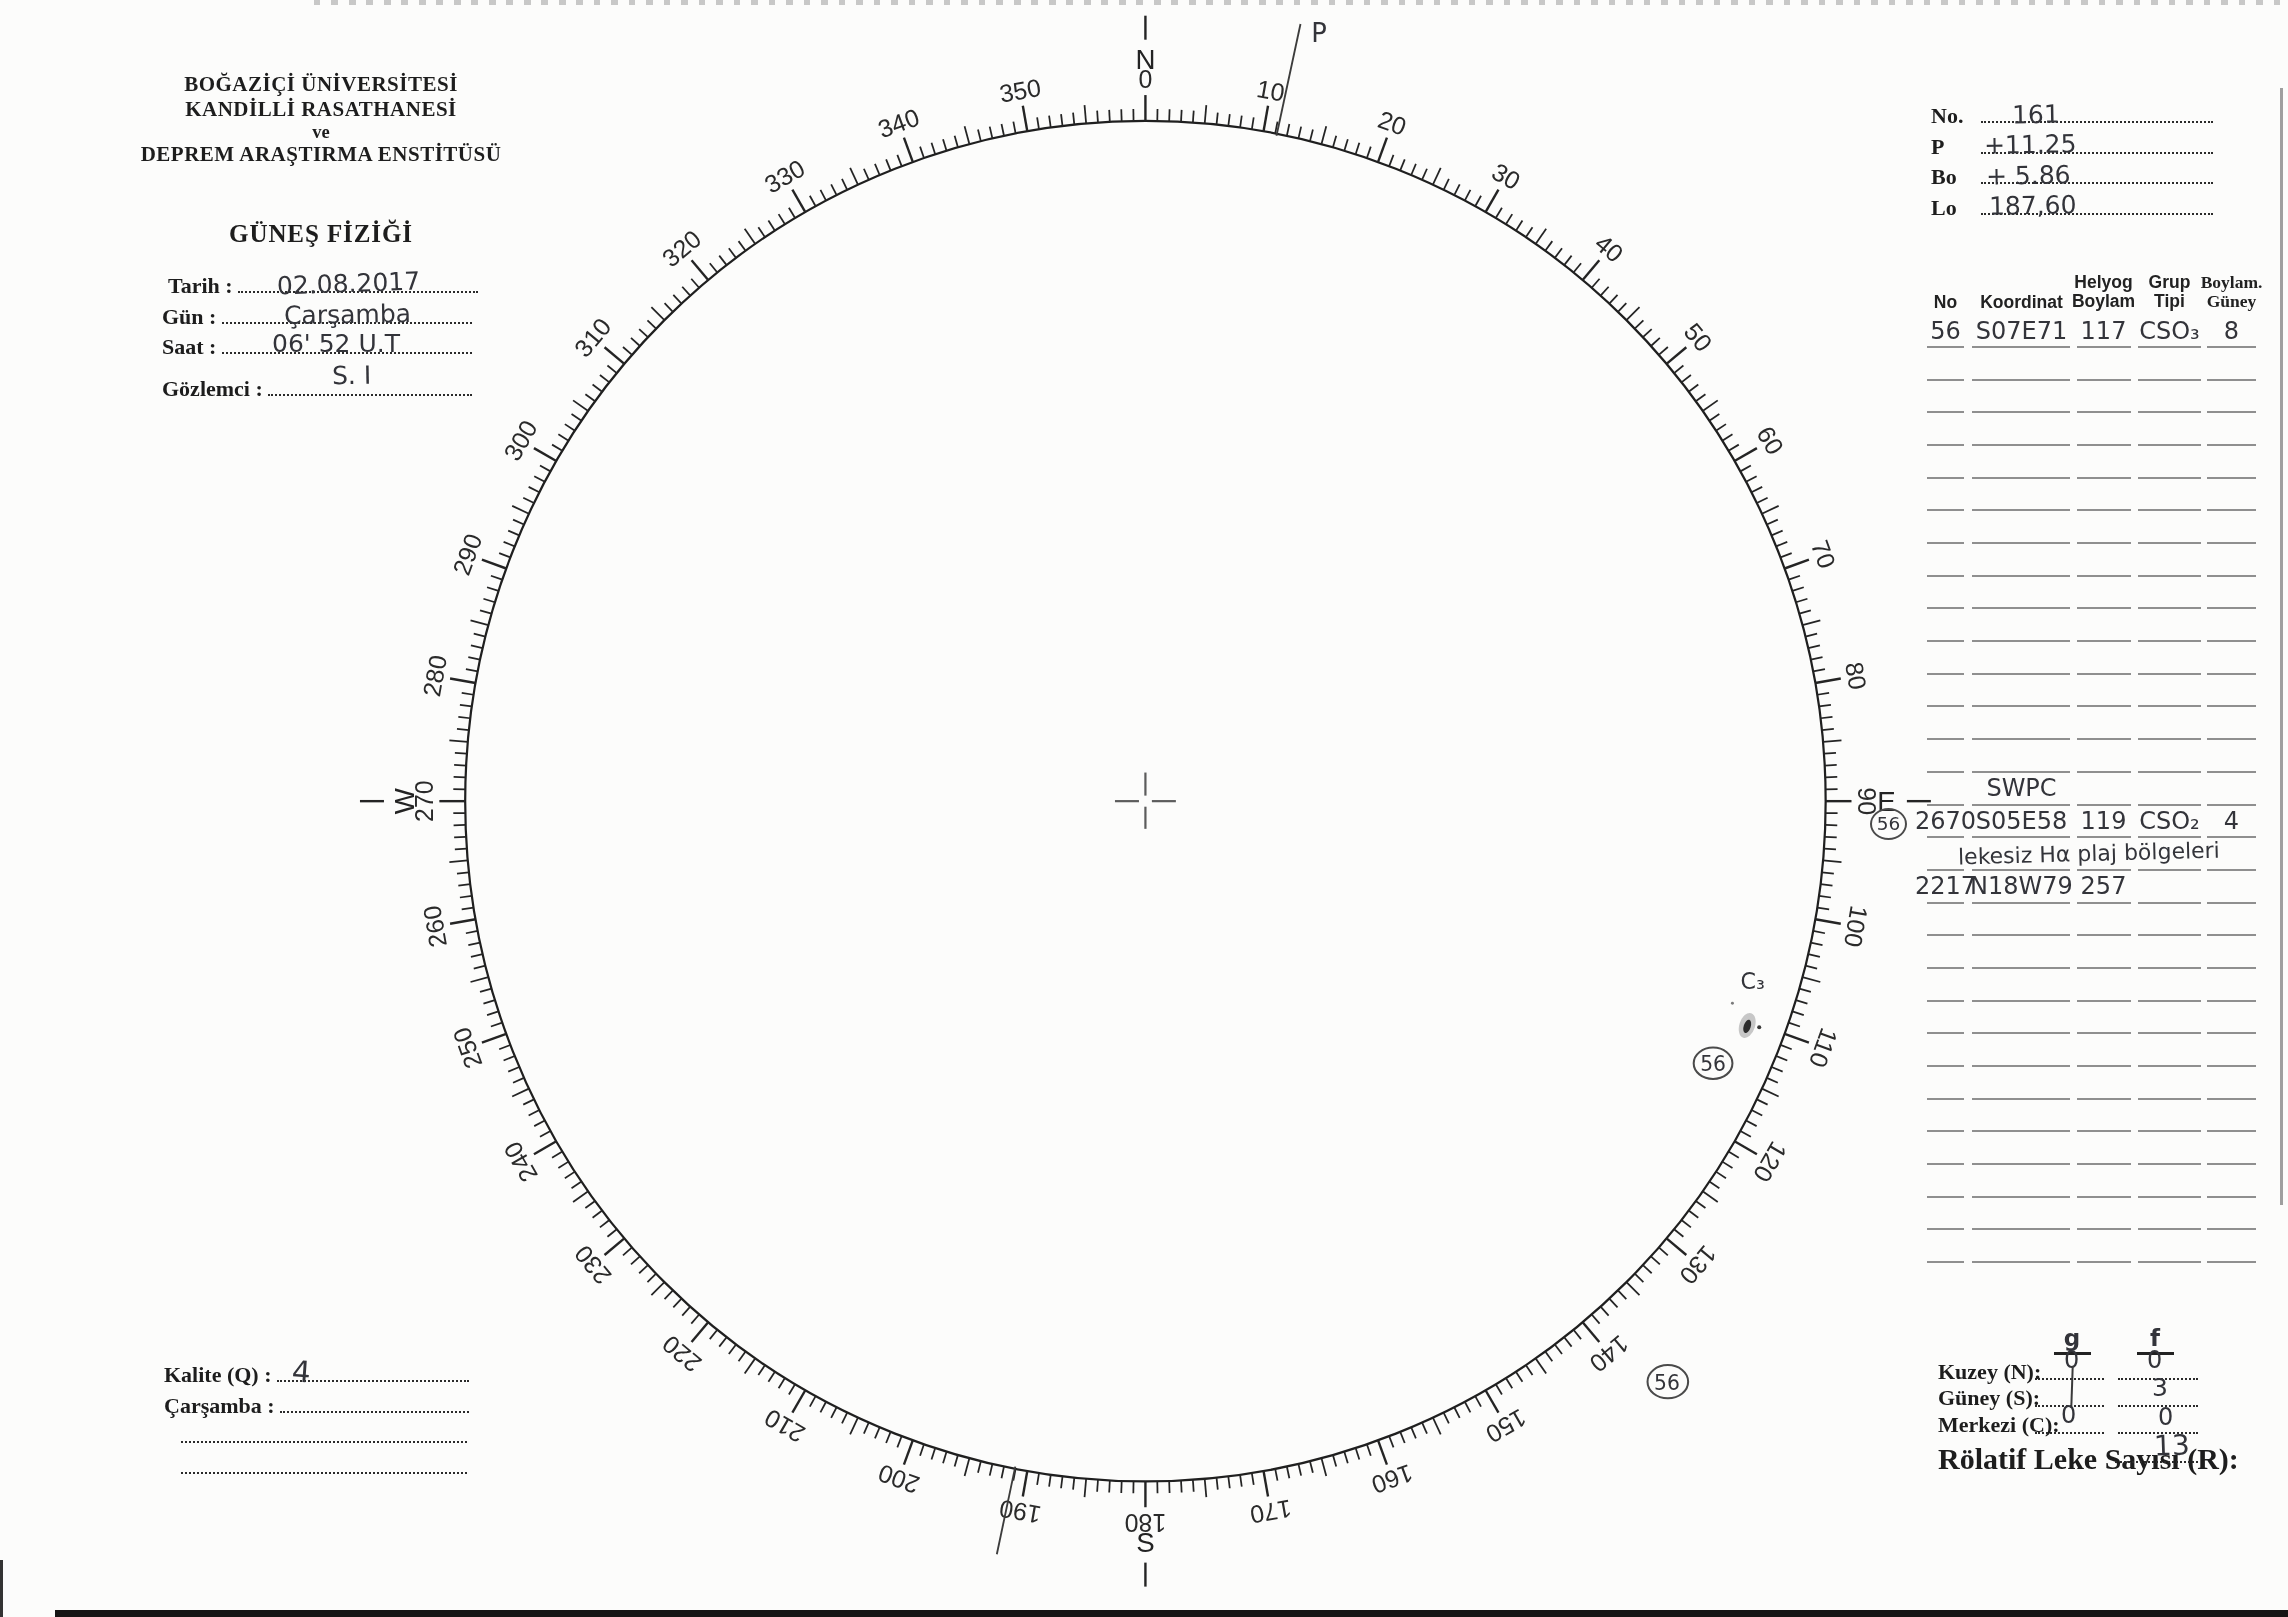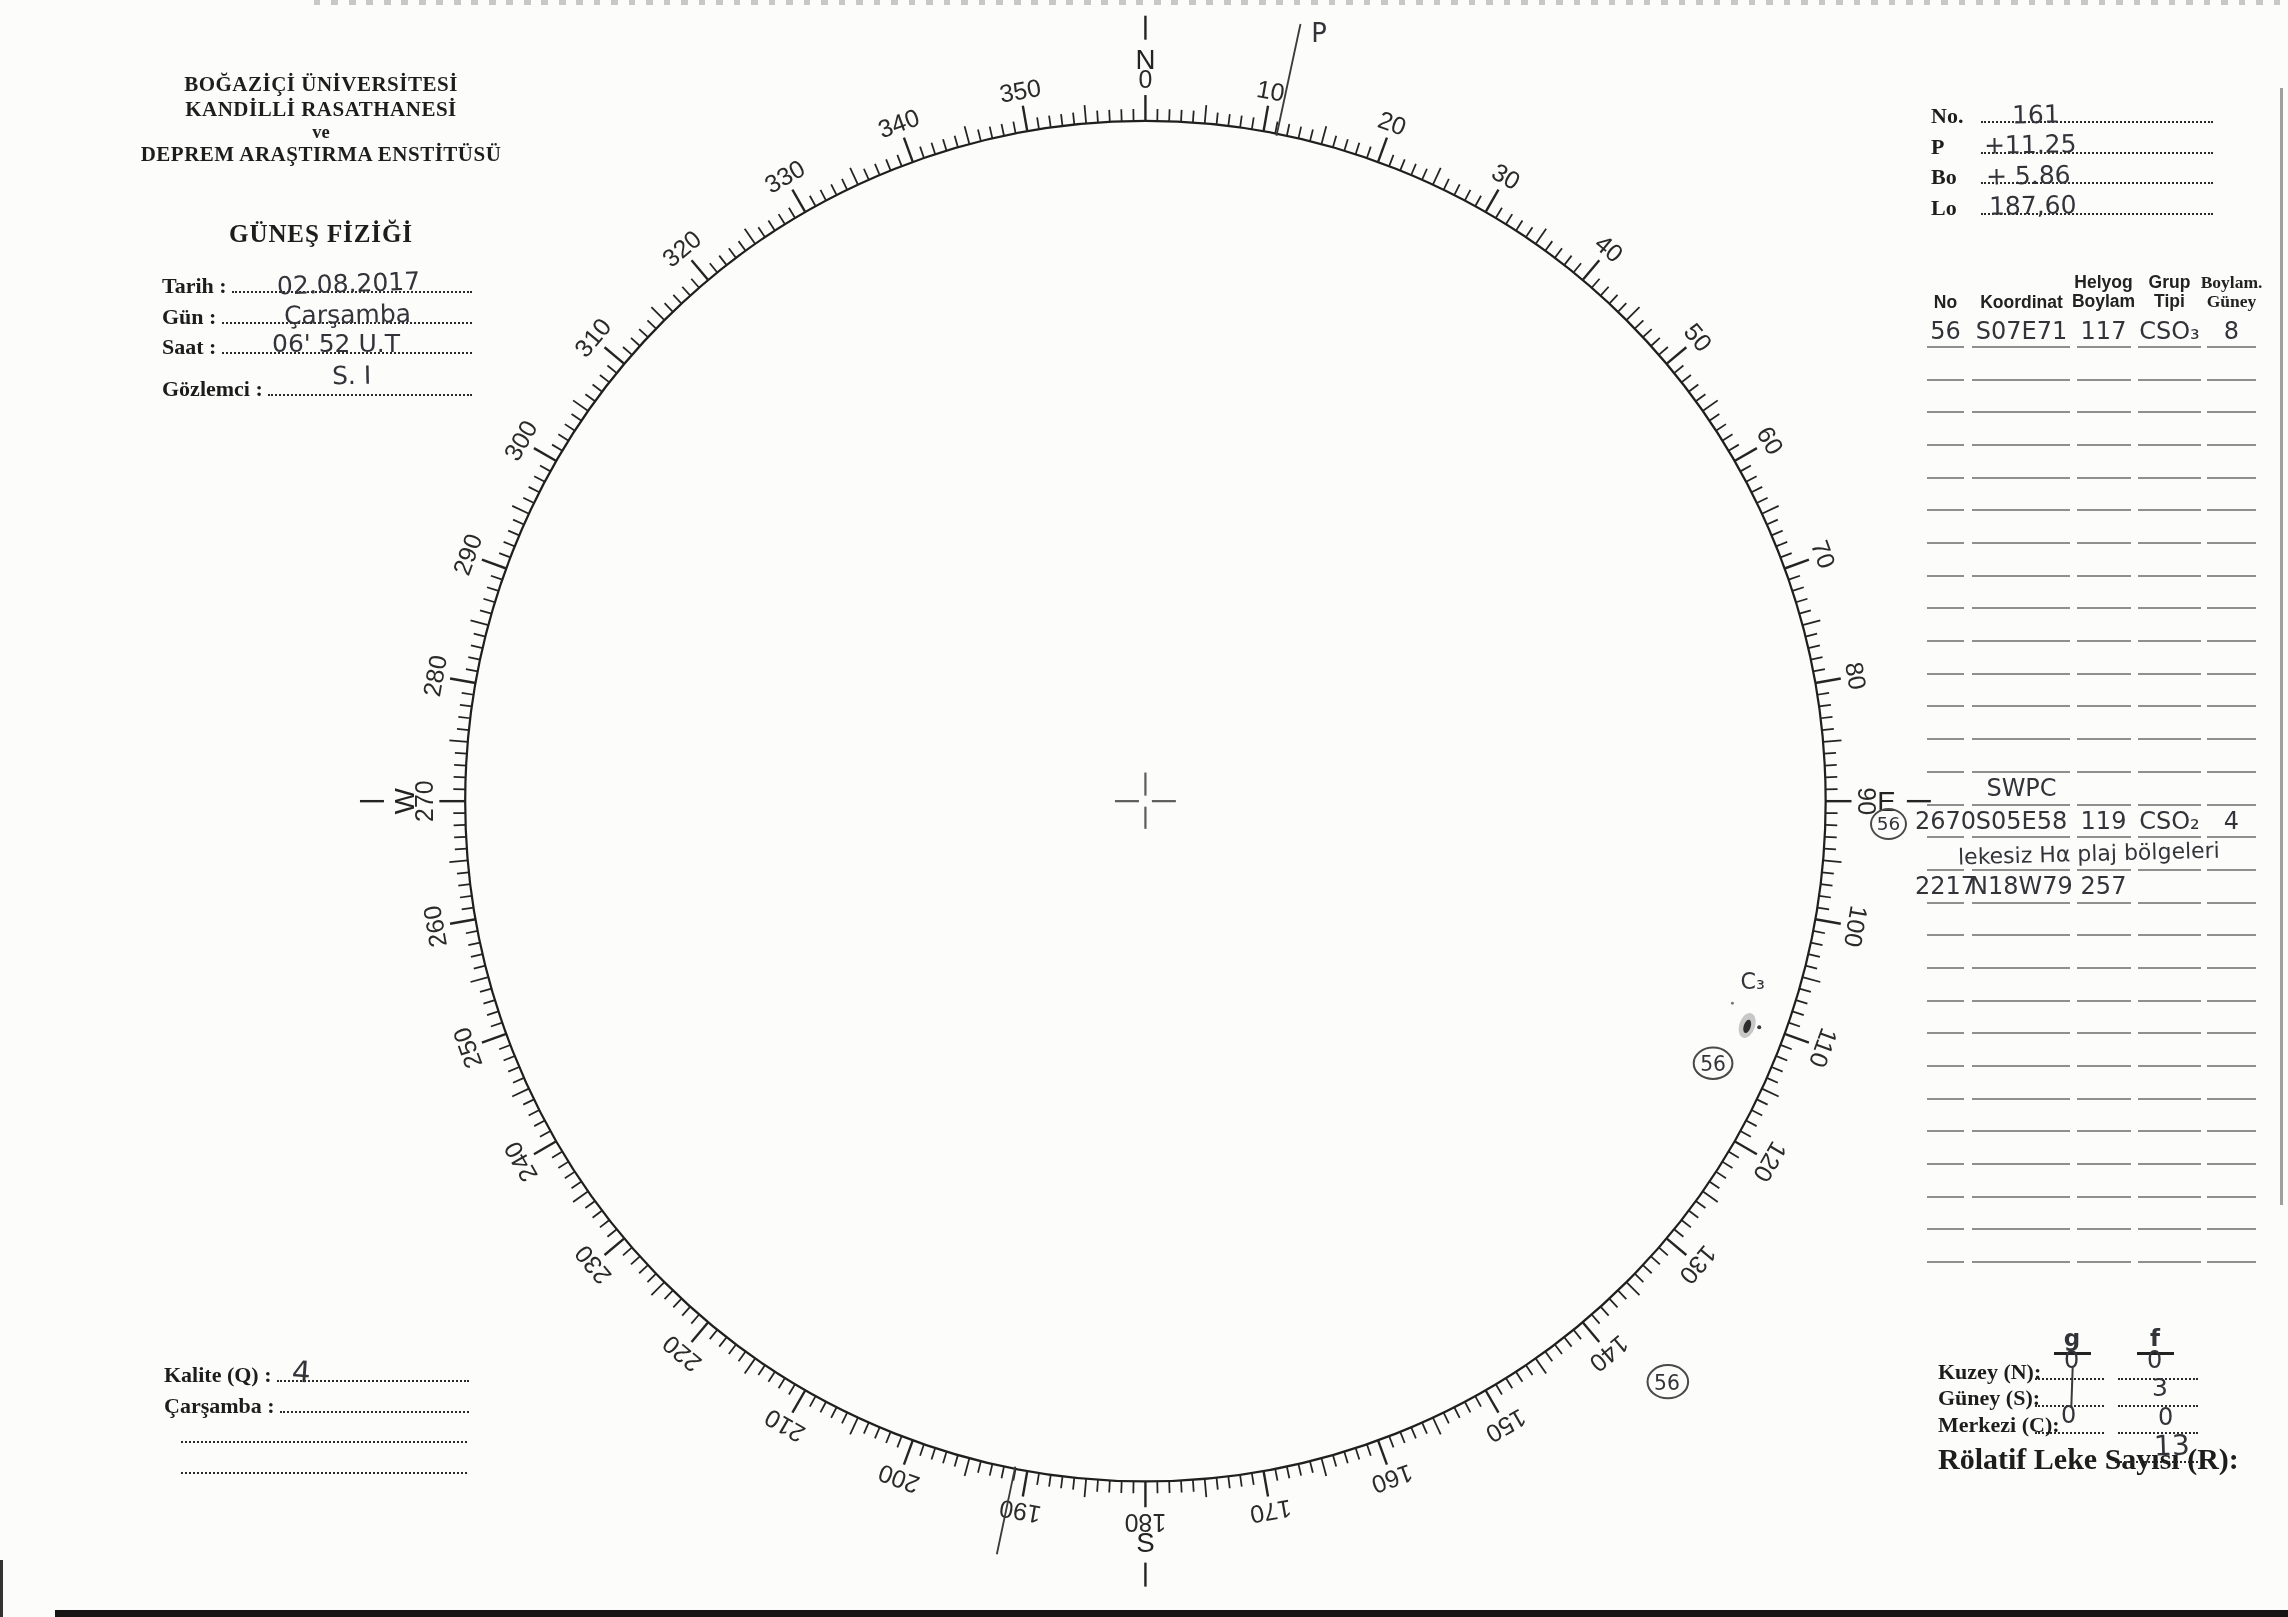--- a/index.html
+++ b/index.html
@@ -456,21 +456,21 @@
 
   <div class="hdr">
     <div class="l">BOĞAZİÇİ ÜNİVERSİTESİ</div>
     <div class="l">KANDİLLİ RASATHANESİ</div>
     <div class="ve">ve</div>
     <div class="l">DEPREM ARAŞTIRMA ENSTİTÜSÜ</div>
   </div>
   <div class="subtitle">GÜNEŞ FİZİĞİ</div>
 
   <div id="obs">
-      <div class="fieldrow" style="left:162px;top:273px;width:310px;height:28px;">
+      <div class="fieldrow" style="left:168px;top:273px;width:310px;height:28px;">
         <div class="lbl" style="">Tarih :</div>
         <div class="dots" style=""></div>
       </div>
       <div class="hw abs" style="left:277px;top:269px;font-size:25px;transform:rotate(-2deg);">02.08.2017</div>
       <div class="fieldrow" style="left:162px;top:304px;width:310px;height:28px;">
         <div class="lbl" style="">Gün :</div>
         <div class="dots" style=""></div>
       </div>
       <div class="hw abs" style="left:284px;top:300px;font-size:25px;transform:rotate(-1deg);">Çarşamba</div>
       <div class="fieldrow" style="left:162px;top:334px;width:310px;height:28px;">

